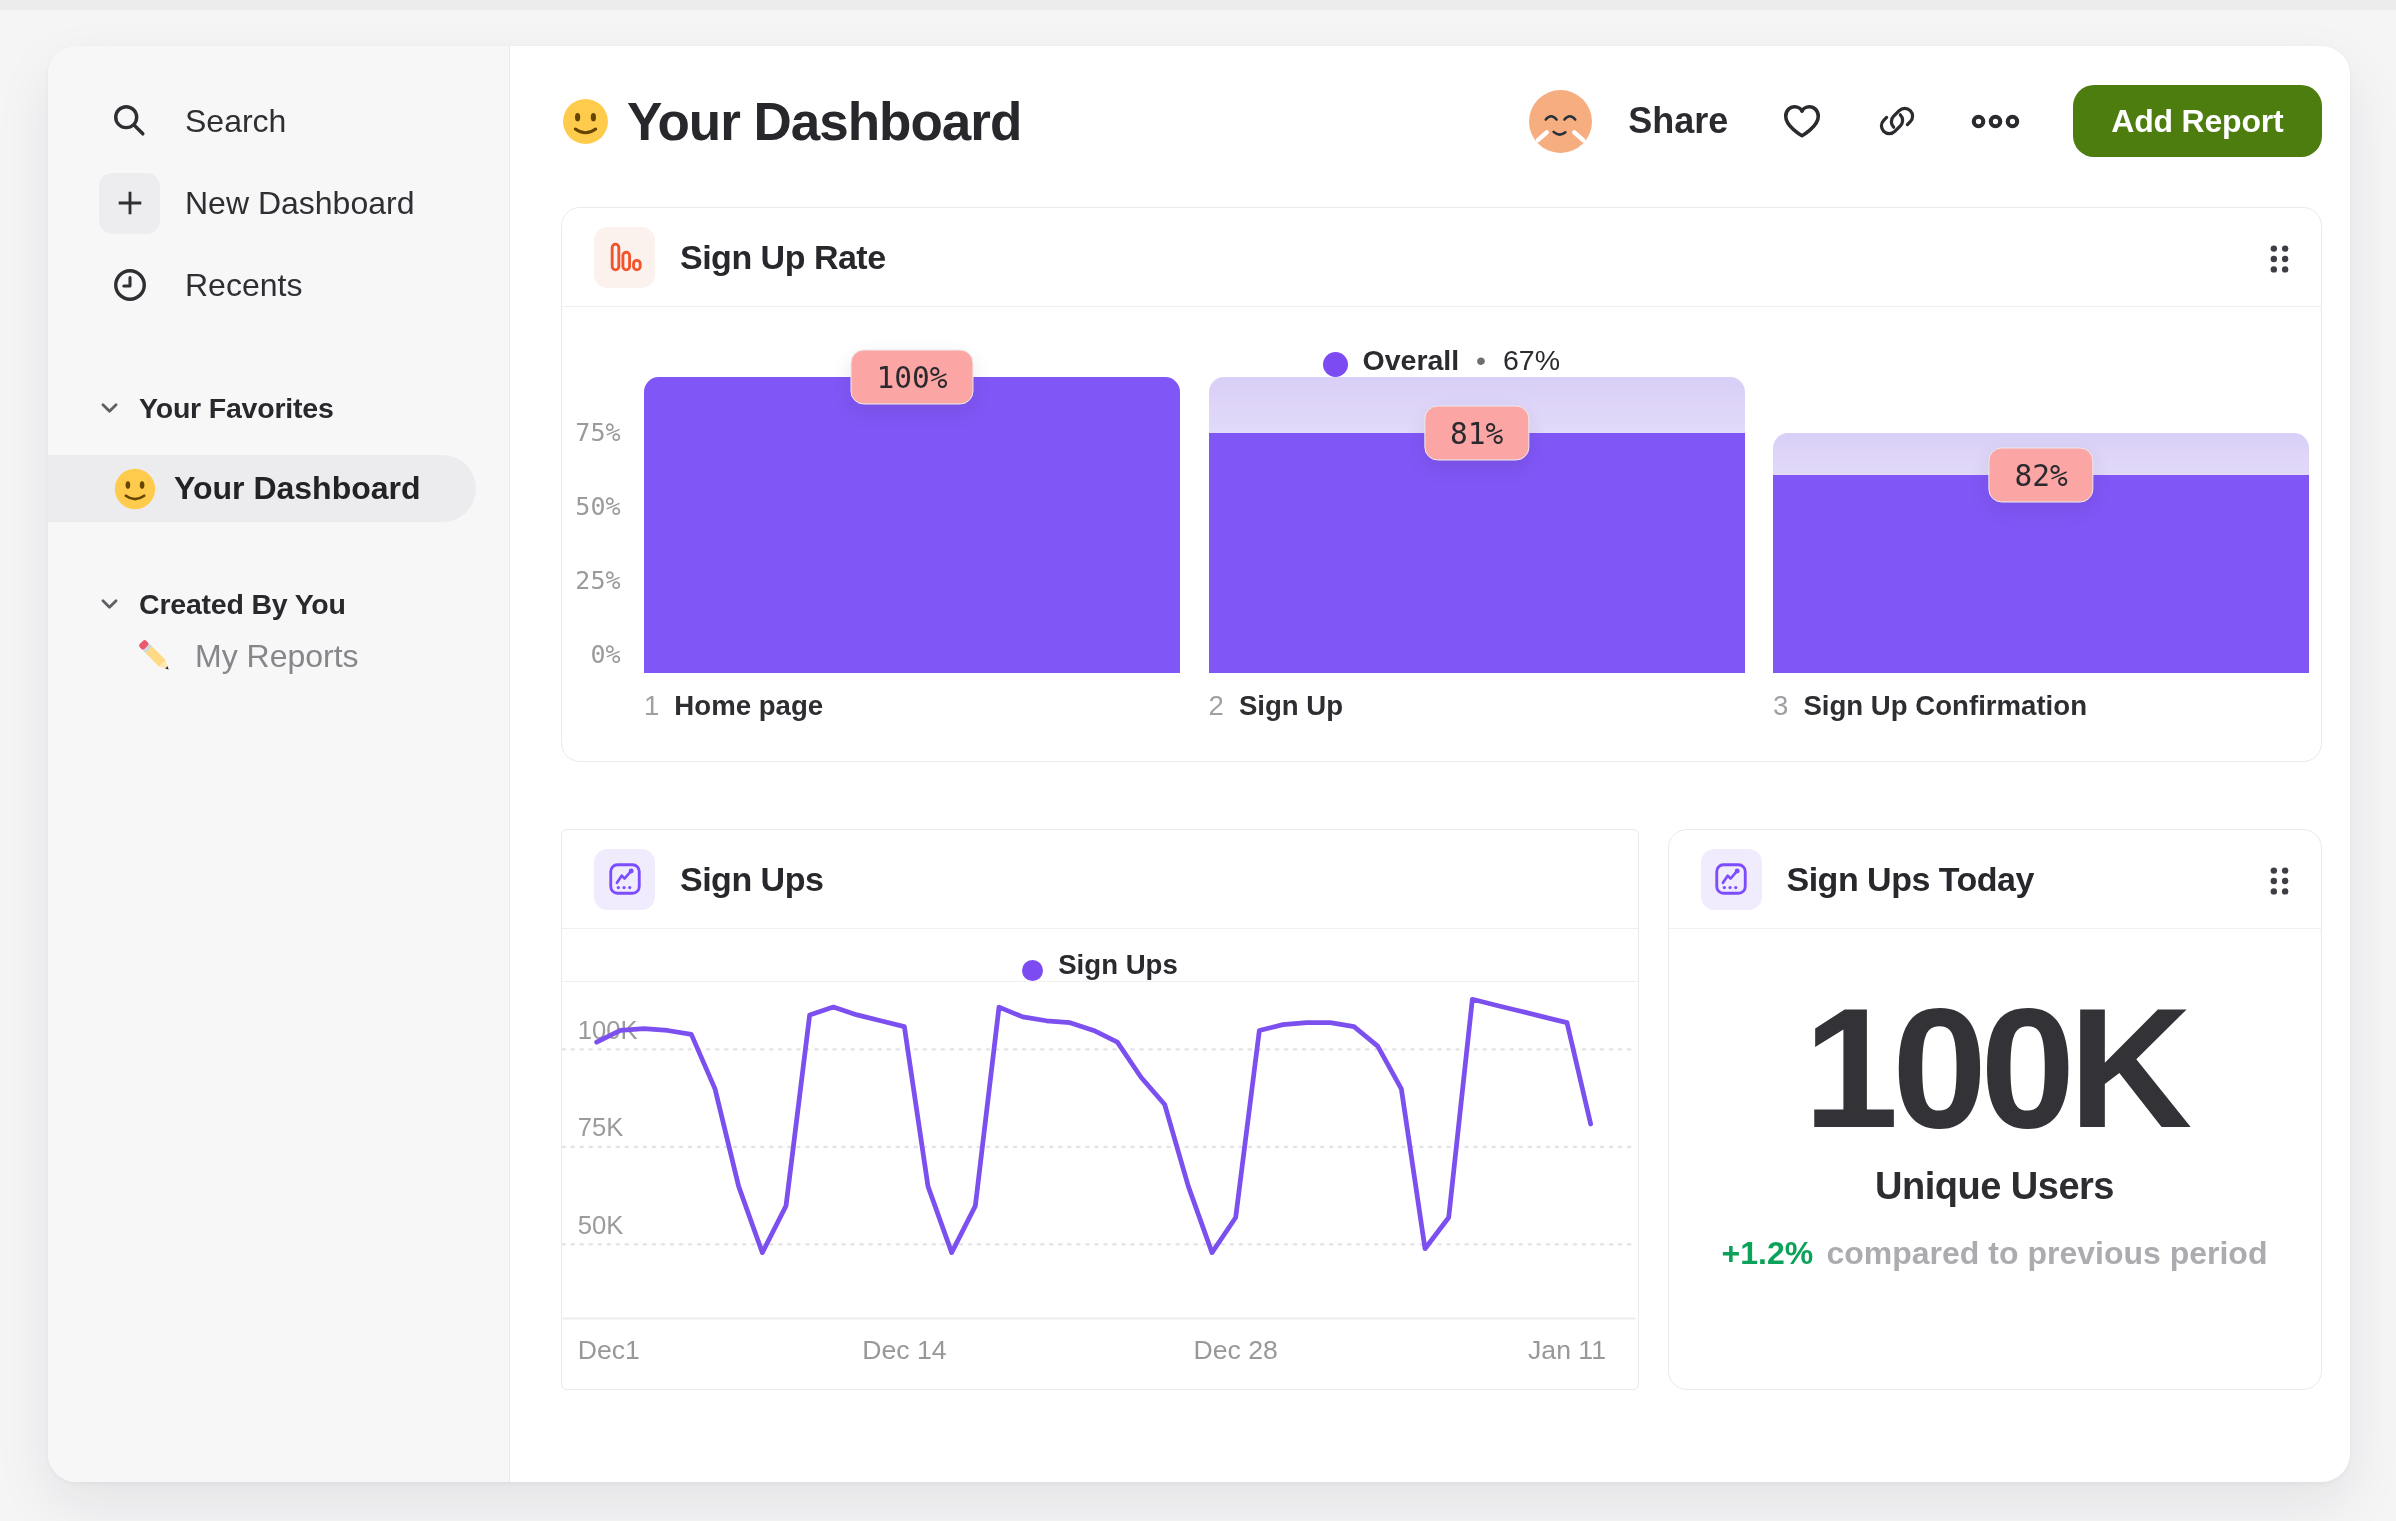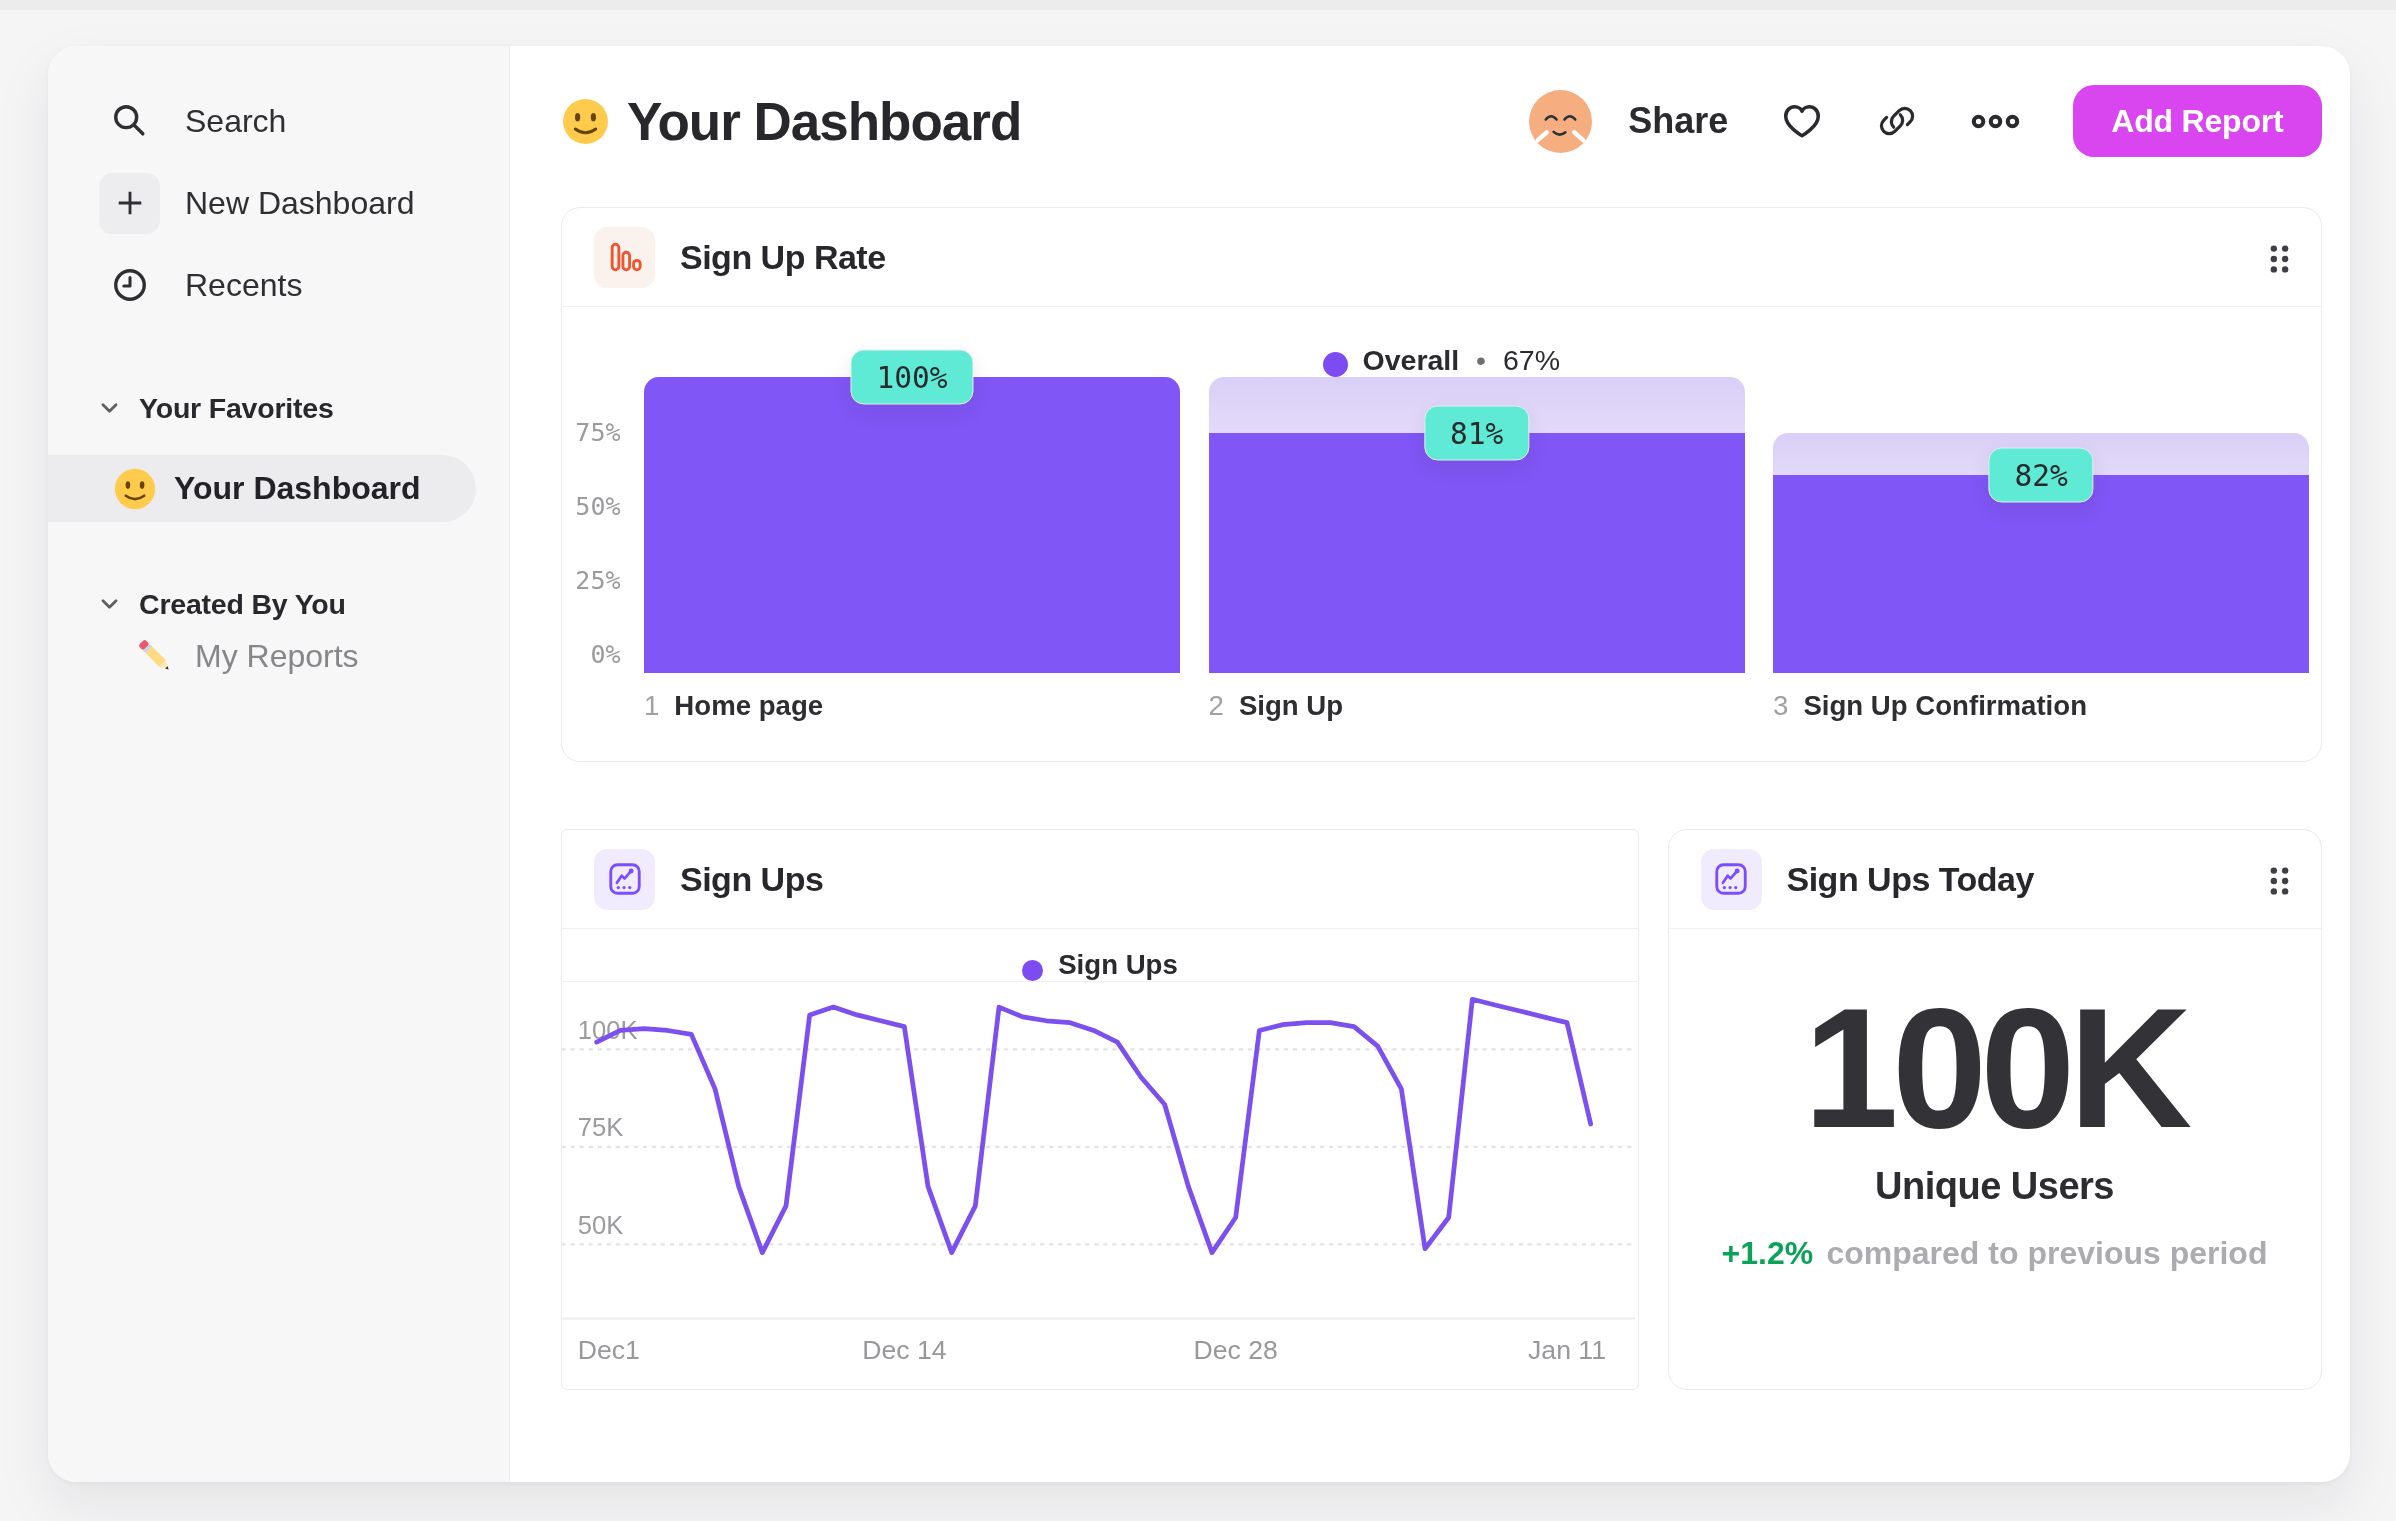--- a/index.html
+++ b/index.html
@@ -83,21 +83,21 @@
   .funnel-step:last-child { margin-right:0; }
   .f-ghost {
     position:absolute; bottom:0; width:100%;
     background:linear-gradient(180deg,#D9CFF7 0%,#EFEAFC 45%,#FFFFFF 92%);
     border-radius:15px 15px 0 0;
   }
   .f-solid { position:absolute; bottom:0; width:100%; background:#8156F6; }
   .f-solid.rounded { border-radius:15px 15px 0 0; }
   .f-tooltip {
     position:absolute; left:50%; transform:translate(-50%,50%);
-    background:#5eead4; border:1.9px solid #ECECEE; border-radius:13.3px;
+    background:#fca5a5; border:1.9px solid #ECECEE; border-radius:13.3px;
     padding:9.5px 25px; font-family:"DejaVu Sans Mono",monospace; font-size:29.5px;
     color:#2A2A2E; box-shadow:0 7.6px 19px rgba(40,40,60,0.10); white-space:nowrap; z-index:3;
   }
   .funnel-labels { display:flex; padding:17px 11.4px 0 82px; }
   .f-label { flex:1; margin-right:28.5px; display:flex; align-items:baseline; gap:15px; font-size:27.6px; }
   .f-label:last-child { margin-right:0; }
   .f-num { color:#A0A0A4; font-weight:500; }
   .f-name { color:#2E2E32; font-weight:600; }
   
   .cards-row { display:flex; gap:28.5px; margin-top:67px; }
@@ -230,21 +230,21 @@
               <path d="M25.5 15.5 a8.2 8.2 0 0 1 0 11.6 l -5.8 5.8 a8.2 8.2 0 0 1 -11.6 -11.6 l 3 -3" stroke="#2B2B2F" stroke-width="3.4" stroke-linecap="round" stroke-linejoin="round"></path>
             </svg>
         </span>
         <span class="hicon">
           <svg width="49" height="21" viewBox="0 0 52 22" fill="none">
               <circle cx="8" cy="11" r="5" stroke="#2B2B2F" stroke-width="4.4"></circle>
               <circle cx="26" cy="11" r="5" stroke="#2B2B2F" stroke-width="4.4"></circle>
               <circle cx="44" cy="11" r="5" stroke="#2B2B2F" stroke-width="4.4"></circle>
             </svg>
         </span>
-        <button class="add-report" style="background: #d946ef;">Add Report</button>
+        <button class="add-report" style="background: #4d7c0f;">Add Report</button>
       </div>
     </div>
 
     <section class="card funnel-card">
       <div class="card-head">
         <span class="card-icon orange">
           <svg width="38" height="38" viewBox="0 0 40 40" fill="none">
               <rect x="6.5" y="6.5" width="7" height="27" rx="3.5" stroke="#F2542D" stroke-width="3"></rect>
               <rect x="17.8" y="15" width="7" height="18.5" rx="3.5" stroke="#F2542D" stroke-width="3"></rect>
               <rect x="29" y="23.5" width="7" height="10" rx="3.5" stroke="#F2542D" stroke-width="3"></rect>

